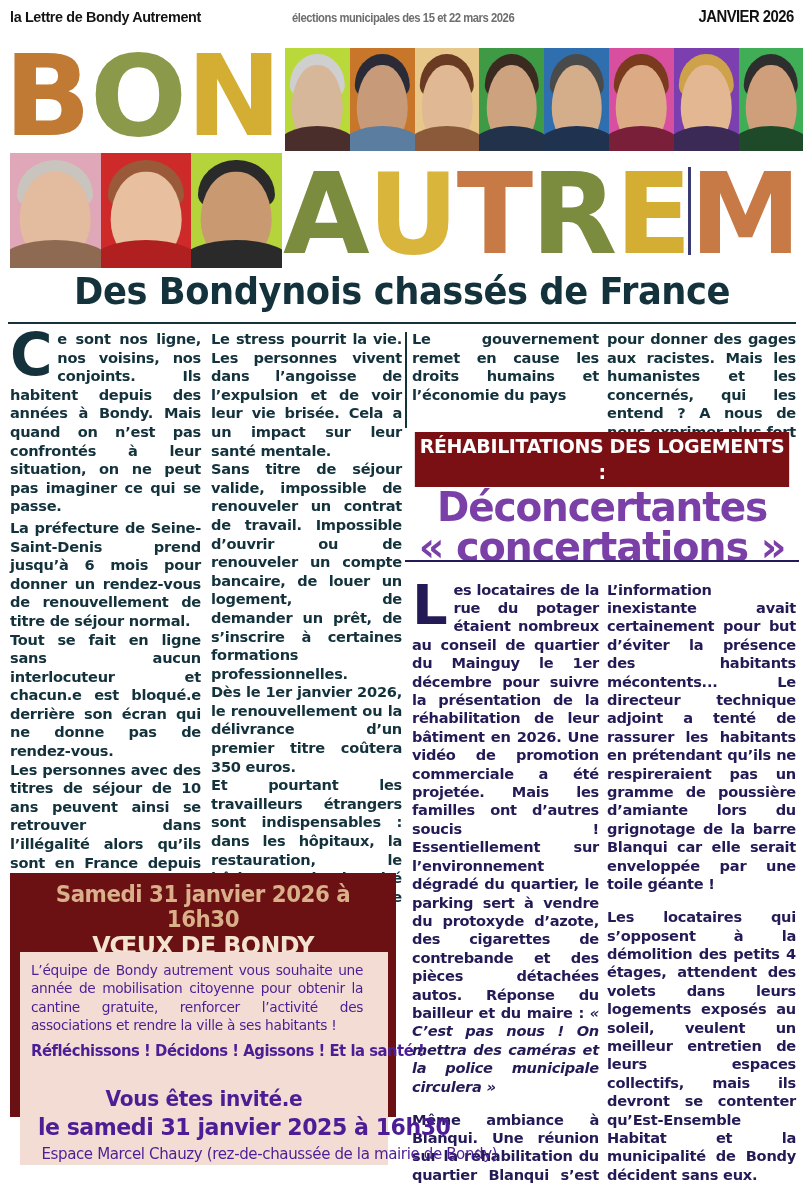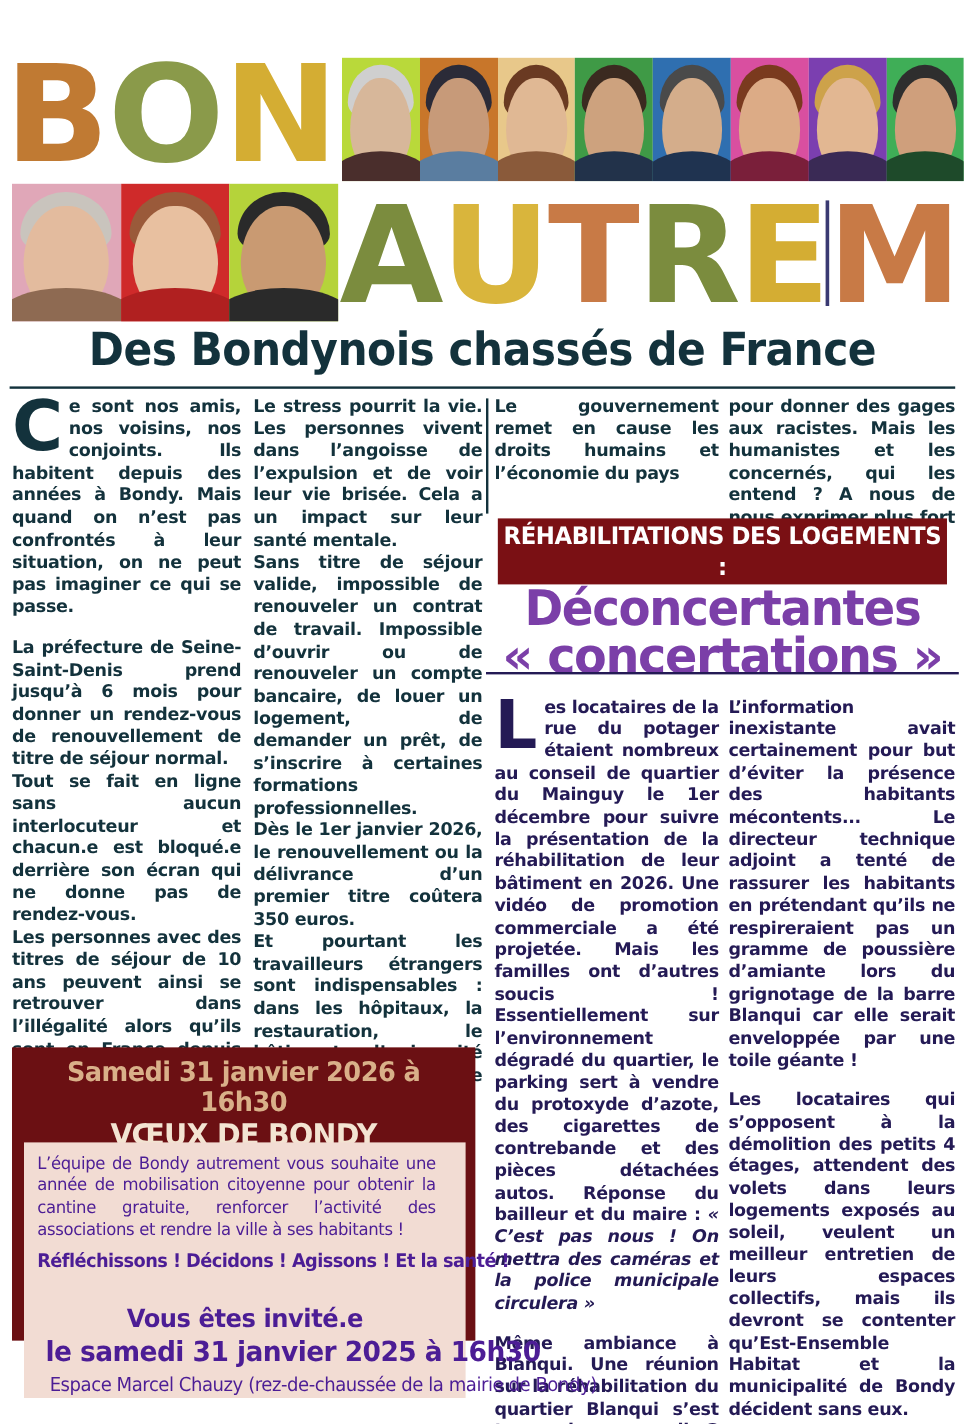--- a/index.html
+++ b/index.html
@@ -99,21 +99,21 @@
     font-family:"DejaVu Sans", sans-serif;
     font-weight:bold;
     font-size:14.6px;line-height:18.6px;
     color:#13323c;
     text-align:justify;
     hyphens:none;
     letter-spacing:-0.25px;
   }
   .col p{margin:0 0 0 0;}
   .col p + p{margin-top:0;}
-  .col .gap{margin-top:15px;}
+  .col .gap{margin-top:3px;}
   #a1c1{left:10px;width:191px;}
   #a1c2{left:211px;width:191px;}
   #a1c3{left:412px;width:187px;}
   #a1c4{left:607px;width:189px;}
 
   .dropcap{
     float:left;
     font-family:"DejaVu Sans", sans-serif;
     font-weight:bold;
     font-size:58px;line-height:46px;
@@ -244,20 +244,25 @@
     margin-top:2px;letter-spacing:-0.4px;
     transform:scaleX(0.94);transform-origin:center top;
     white-space:nowrap;
   }
 </style>
 </head>
 <body>
 
 <div class="page">
 
+  <div class="topbar">
+    <div class="tb-left">la Lettre de Bondy Autrement</div>
+    <div class="tb-mid">élections municipales des 15 et 22 mars 2026</div>
+    <div class="tb-right">JANVIER 2026</div>
+  </div>
 
   <div class="masthead">
 
     <div class="word-bondy" id="wordBondy"><span style="color: rgb(192, 122, 51);">B</span><span style="color: rgb(138, 154, 74);">O</span><span style="color: rgb(212, 173, 51);">N</span><span style="color: rgb(138, 154, 74);">D</span><span style="color: rgb(192, 122, 51);">Y</span></div>
 
     <div class="word-autrement" id="wordAutrement"><span style="color: rgb(123, 140, 62);">A</span><span style="color: rgb(217, 181, 60);">U</span><span style="color: rgb(200, 122, 70);">T</span><span style="color: rgb(123, 140, 62);">R</span><span style="color: rgb(212, 173, 51);">E</span><span style="color: rgb(200, 122, 70);">M</span><span style="color: rgb(212, 173, 51);">E</span></div>
 
     <div class="photostrip" style="left:285px;top:14px;width:519px;height:103px;">
       <div class="cell" style="width:64.8px;height:103px;background:#b9d93a;">
         <div class="hair" style="background:#cfcfcf;"></div>
@@ -321,21 +326,21 @@
 
     <div style="position:absolute;left:688px;top:133px;width:3px;height:88px;background:#3a3a72;"></div>
   </div>
 
   <div class="headline1">Des Bondynois chassés de France</div>
   <div class="rule1"></div>
 
   <div class="art1">
 
     <div class="col" id="a1c1">
-      <p><span class="dropcap">C</span><span>e sont nos amis, nos voisins, nos conjoints. Ils habitent depuis des années à Bondy. Mais quand on n’est pas confrontés à leur situation, on ne peut pas imaginer ce qui se passe.</span></p>
+      <p><span class="dropcap">C</span><span>e sont nos ligne, nos voisins, nos conjoints. Ils habitent depuis des années à Bondy. Mais quand on n’est pas confrontés à leur situation, on ne peut pas imaginer ce qui se passe.</span></p>
       <p class="gap">La préfecture de Seine-Saint-Denis prend jusqu’à 6 mois pour donner un rendez-vous de renouvellement de titre de séjour normal.</p>
       <p>Tout se fait en ligne sans aucun interlocuteur et chacun.e est bloqué.e derrière son écran qui ne donne pas de rendez-vous.</p>
       <p>Les personnes avec des titres de séjour de 10 ans peuvent ainsi se retrouver dans l’illégalité alors qu’ils sont en France depuis des dizaines d’années.</p>
     </div>
 
     <div class="col" id="a1c2">
       <p>Le stress pourrit la vie. Les personnes vivent dans l’angoisse de l’expulsion et de voir leur vie brisée. Cela a un impact sur leur santé mentale.</p>
       <p>Sans titre de séjour valide, impossible de renouveler un contrat de travail. Impossible d’ouvrir ou de renouveler un compte bancaire, de louer un logement, de demander un prêt, de s’inscrire à certaines formations professionnelles.</p>
       <p>Dès le 1er janvier 2026, le renouvellement ou la délivrance d’un premier titre coûtera 350 euros.</p>
       <p>Et pourtant les travailleurs étrangers sont indispensables : dans les hôpitaux, la restauration, le bâtiment, l’université ou l’aide à la personne ! S’ils s’ar-</p>

